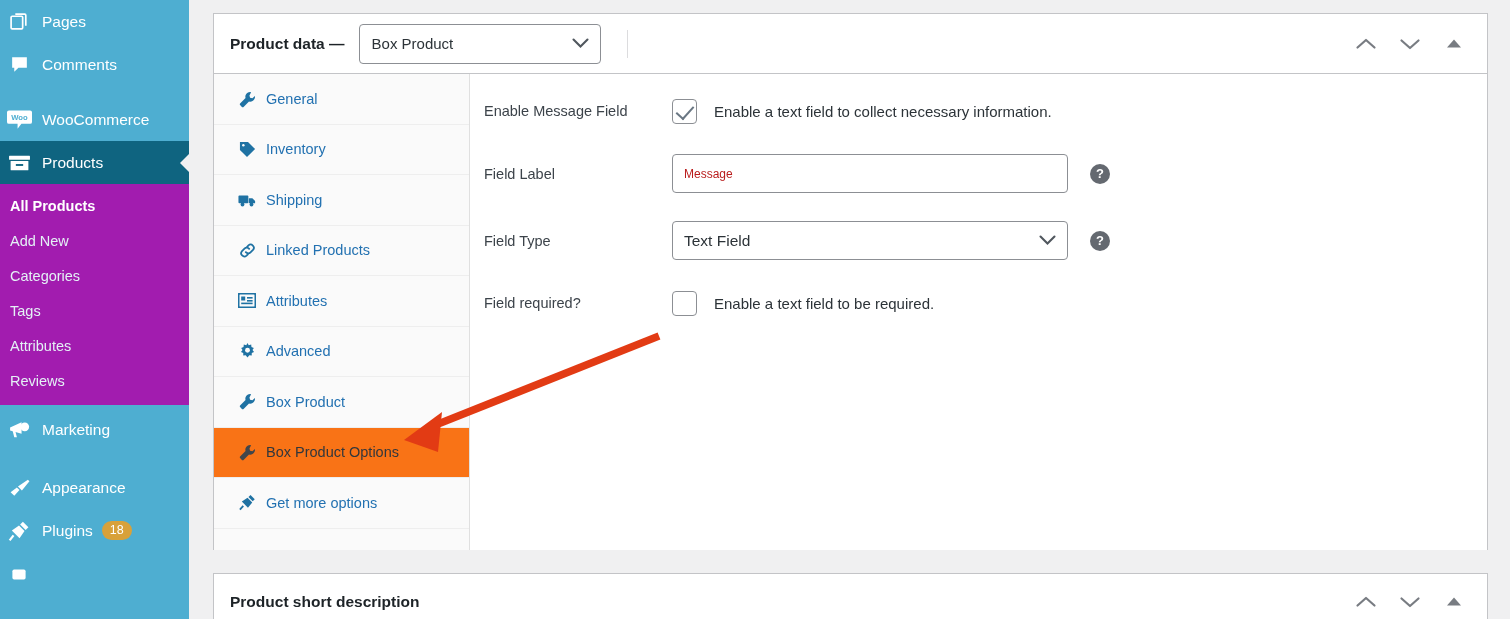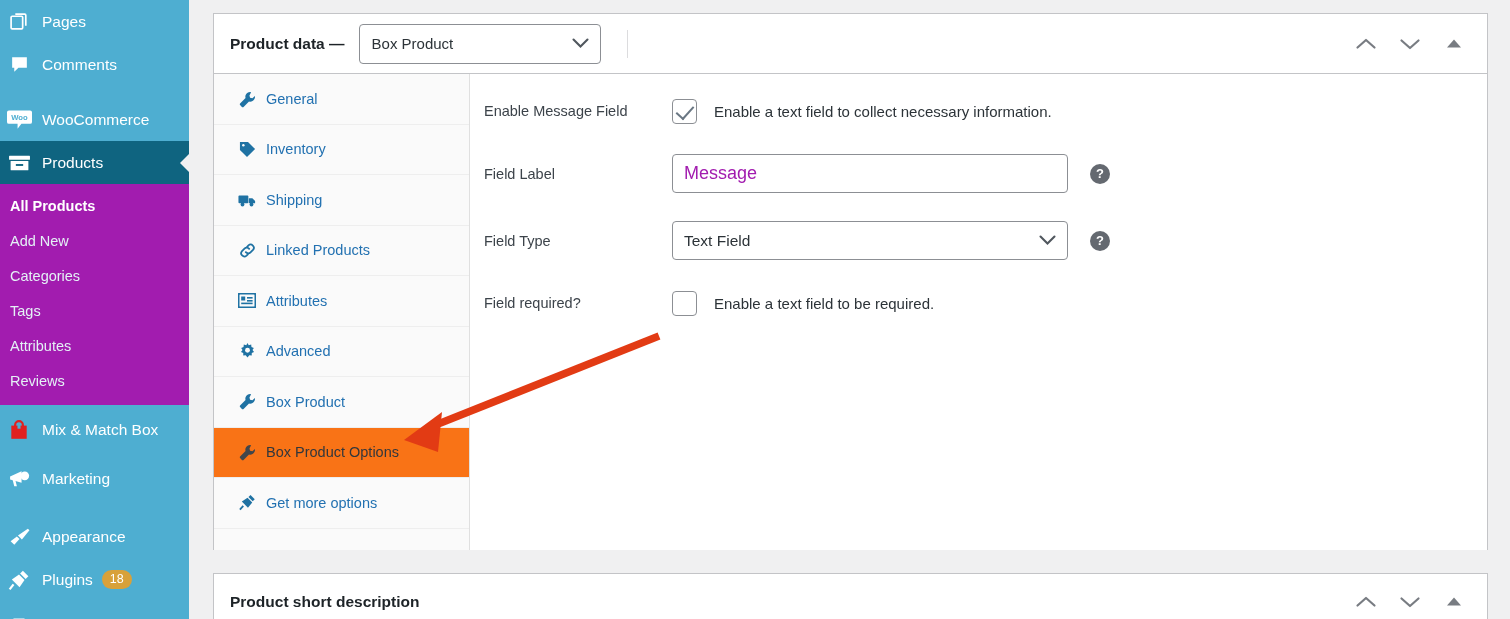--- a/index.html
+++ b/index.html
@@ -196,23 +196,23 @@
     width: 8px; height: 15px;
     border: solid #6a7783;
     border-width: 0 2.6px 2.6px 0;
     transform: rotate(42deg);
   }
   .cb-text { font-size: 15px; color: #2c3338; white-space: nowrap; }
 
   input.text-input {
     width: 396px; height: 39px;
     padding: 0 11px;
-    font-size: 18px;
+    font-size: 12px;
     font-family: "Liberation Sans", sans-serif;
-    color: #a21caf;
+    color: #b91c1c;
     border: 1px solid #8c8f94;
     border-radius: 4px;
     background: #fff;
   }
   .select-wrap { position: relative; }
   select.field-select {
     appearance: none; -webkit-appearance: none;
     width: 396px; height: 39px;
     padding: 0 34px 0 11px;
     font-size: 15.5px;
@@ -290,30 +290,20 @@
 
     <div class="submenu">
       <a class="submenu-item current">All Products</a>
       <a class="submenu-item">Add New</a>
       <a class="submenu-item">Categories</a>
       <a class="submenu-item">Tags</a>
       <a class="submenu-item">Attributes</a>
       <a class="submenu-item">Reviews</a>
     </div>
 
-    <div class="menu-item" style="height:49px;">
-      <span class="mi-icon">
-        <svg width="22" height="22" viewBox="0 0 20 20">
-          <path d="M3 6h14v12H3z" fill="#e02020"></path>
-          <path d="M6.5 8V5.5a3.5 3.5 0 0 1 7 0V8" fill="none" stroke="#e02020" stroke-width="2"></path>
-          <rect x="8.6" y="5.4" width="2.8" height="3.4" fill="#4eaed1"></rect>
-        </svg>
-      </span>
-      <span>Mix &amp; Match Box</span>
-    </div>
 
     <div class="menu-item" style="height:49px;">
       <span class="mi-icon">
         <svg width="23" height="22" viewBox="0 0 22 20" fill="#ffffff">
           <path d="M2 7.5 13 2.5v11L2 10.5z"></path>
           <circle cx="16" cy="7" r="4.2"></circle>
           <path d="M4.5 11 L7 11 L8.5 17 L6 17z"></path>
         </svg>
       </span>
       <span>Marketing</span>

